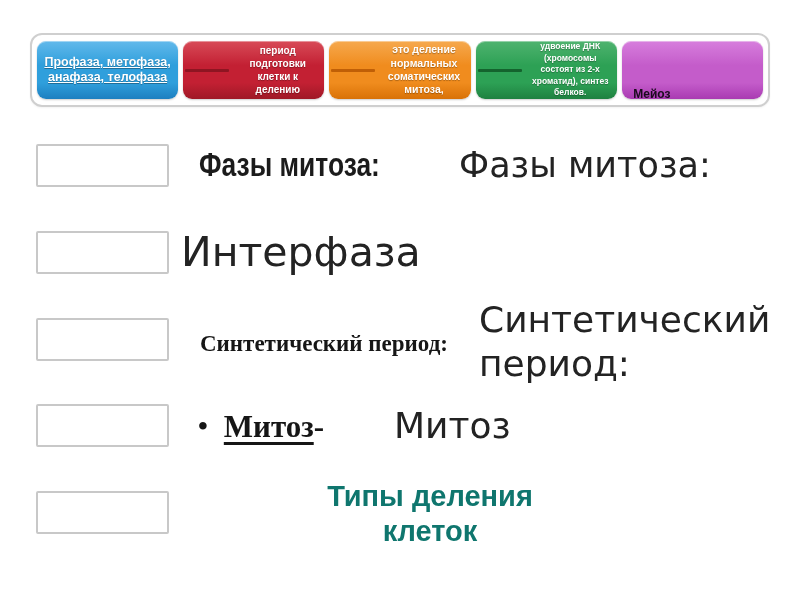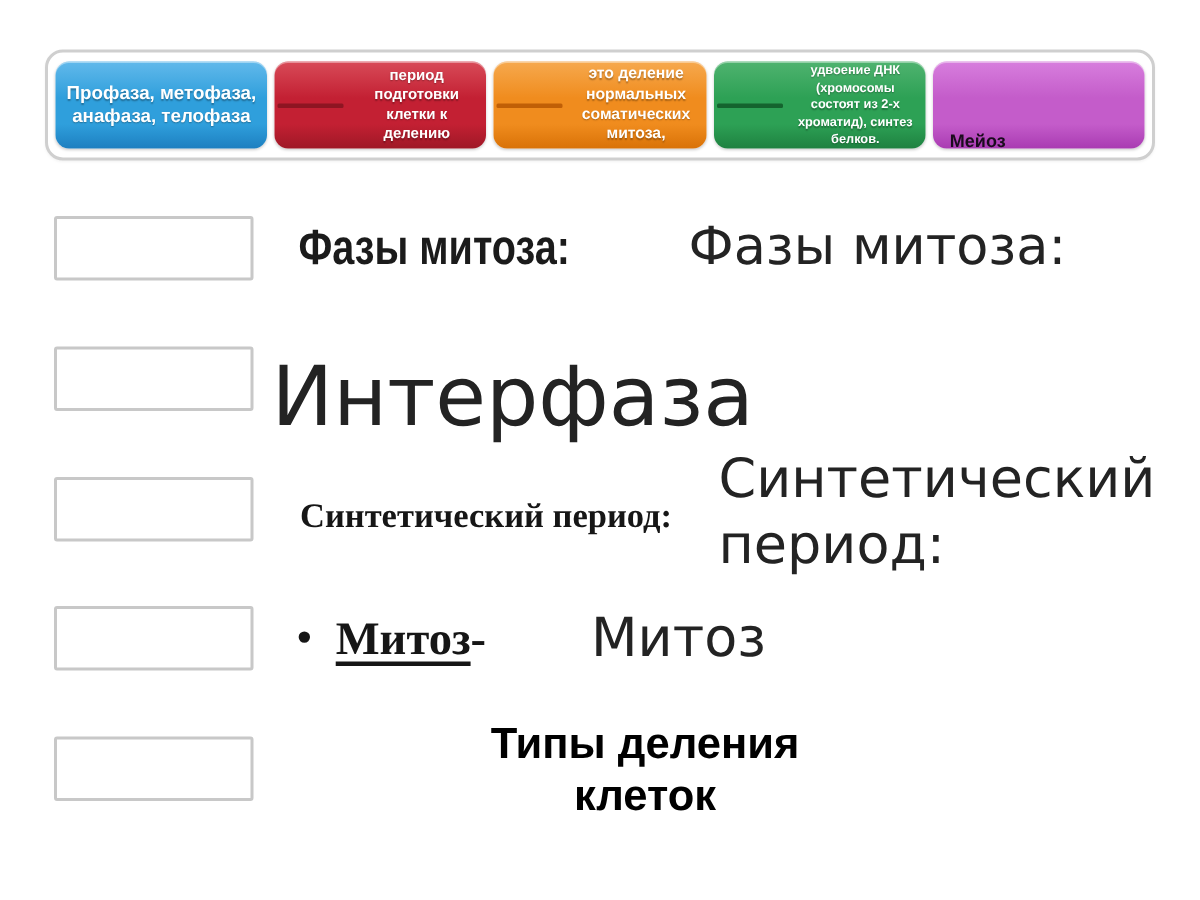--- a/index.html
+++ b/index.html
@@ -55,39 +55,39 @@
   }
   .answer-label{
     position:absolute;font-family:"DejaVu Sans",sans-serif;
     color:#232323;white-space:nowrap;
   }
   .clue-serif{
     position:absolute;font-family:"Liberation Serif",serif;font-weight:bold;color:#161616;
     white-space:nowrap;
   }
   .lbl-row1{left:459px;top:142px;line-height:46px;font-size:35px;}
-  .lbl-row2{left:181px;top:224px;line-height:56px;font-size:55px;margin-top:12px;}
+  .lbl-row2{left:181px;top:224px;line-height:56px;font-size:41px;}
   .clue-row3{left:200px;top:330px;font-size:23px;line-height:28px;}
   .lbl-row3{left:479px;top:298px;width:300px;font-size:36px;line-height:44px;white-space:normal;}
   .clue-row4{left:198px;top:404px;font-size:31px;line-height:44px;}
   .clue-row4 .bullet{font-size:28px;margin-right:16px;vertical-align:2px;}
   .clue-row4 .underlined{text-decoration:underline;text-decoration-thickness:3px;text-underline-offset:5px;}
   .lbl-row4{left:394px;top:404px;line-height:44px;font-size:36px;}
   .clue-row5{
     position:absolute;left:316px;top:479px;width:228px;text-align:center;
-    font-weight:bold;font-size:29px;line-height:35px;color:#000000;
+    font-weight:bold;font-size:29px;line-height:35px;color:#0f766e;
   }
 </style>
 </head>
 <body>
 
 <div class="tray">
 
   <div class="card card1" style="background: linear-gradient(rgb(98, 185, 235) 0%, rgb(47, 159, 220) 42%, rgb(47, 159, 220) 72%, rgb(29, 127, 192) 100%);">
-    <div class="card-text" style="color: rgb(255, 255, 255);">Профаза, метофаза, анафаза, телофаза</div>
+    <div class="card-text" style="color: rgb(255, 255, 255); text-decoration: underline;">Профаза, метофаза, анафаза, телофаза</div>
   </div>
 
   <div class="card card2" style="background: linear-gradient(rgb(216, 75, 88) 0%, rgb(195, 32, 51) 42%, rgb(195, 32, 51) 72%, rgb(159, 24, 38) 100%);">
     <div class="split">
       <div class="line-zone">
           <div class="struck-line" style="background: rgb(142, 21, 34);"></div>
         </div>
       <div class="card-text right-text" style="color: rgb(255, 255, 255);">период подготовки клетки к делению</div>
     </div>
   </div>

